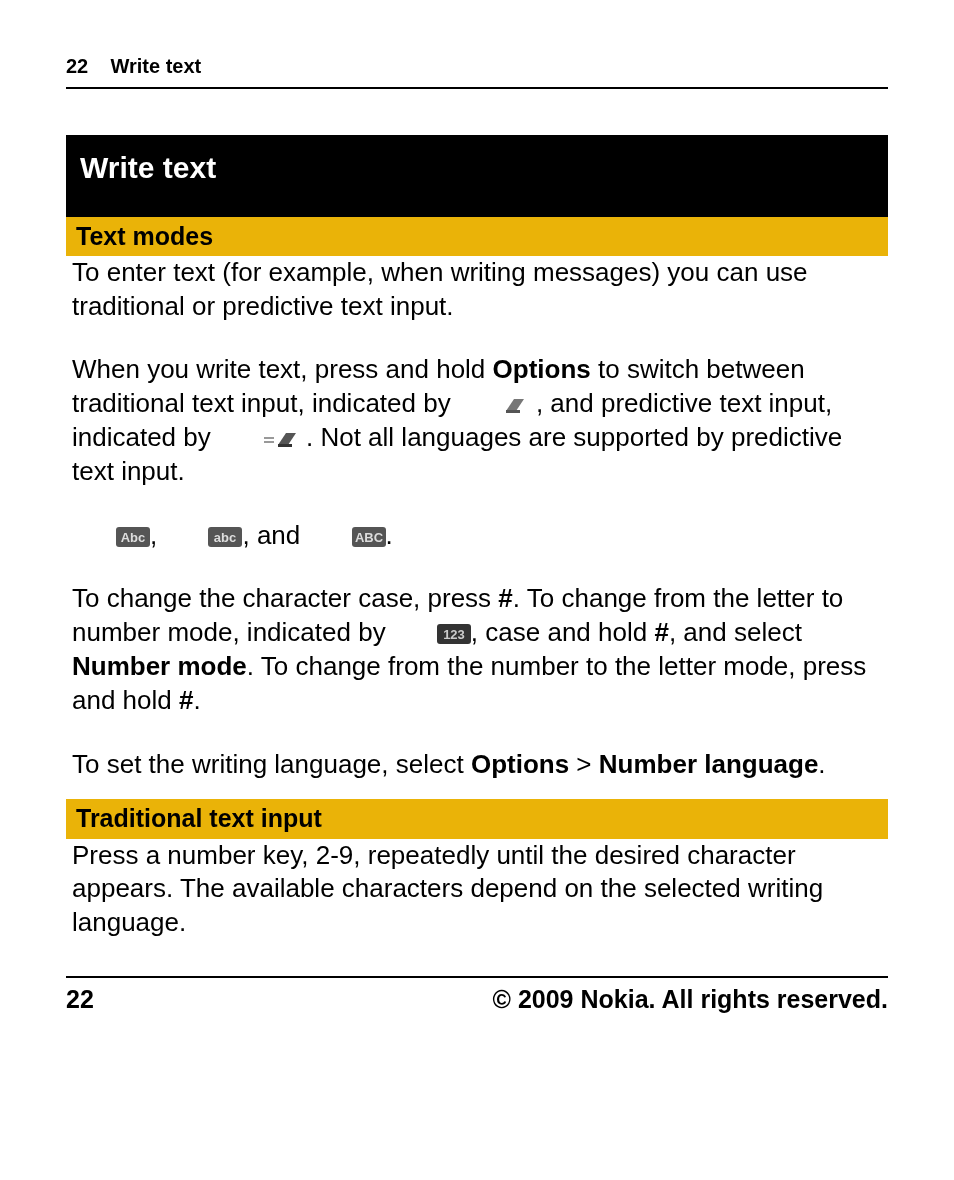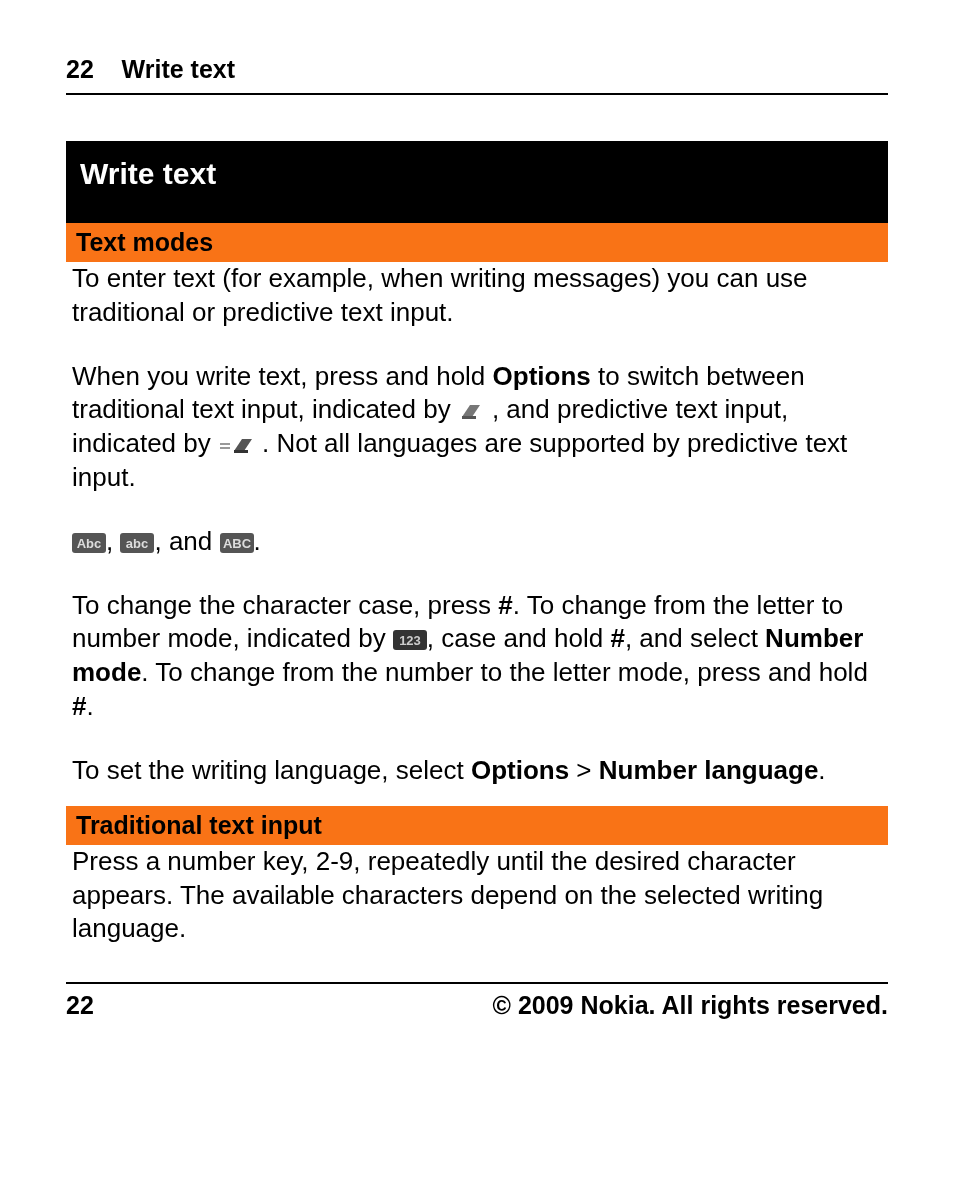--- a/index.html
+++ b/index.html
@@ -7,54 +7,55 @@
   body {
     font-family: "Segoe UI", "Helvetica Neue", Arial, sans-serif;
     background: #fff;
     color: #000;
     padding: 54px 66px 40px 66px;
     font-size: 25px;
     line-height: 1.25;
   }
   .running-head {
     font-weight: 700;
-    font-size: 25px;
+    font-size: 20px;
     border-bottom: 2px solid #000;
     padding-bottom: 8px;
     margin-bottom: 46px;
   }
   .chapter-bar {
     background: #000;
     color: #fff;
     font-weight: 700;
     font-size: 30px;
     padding: 14px 14px 30px 14px;
     margin-bottom: 0;
   }
   .section-bar {
-    background: #f97316;
+    background: #eab308;
     color: #000;
     font-weight: 700;
     font-size: 25px;
     padding: 4px 10px;
     margin-top: 0;
   }
   p.body {
     font-size: 26px;
     line-height: 1.3;
     margin-bottom: 30px;
   }
   p.body:last-of-type { margin-bottom: 18px; }
   strong { font-weight: 700; }
   .icon {
     display: inline-block;
     vertical-align: -3px;
     width: 34px;
     height: 20px;
     position: relative;
+    margin-left: 44px;
   }
   .footer {
     border-top: 2px solid #000;
     margin-top: 36px;
     padding-top: 6px;
     display: flex;
     justify-content: space-between;
     font-weight: 700;
     font-size: 25px;
   }

